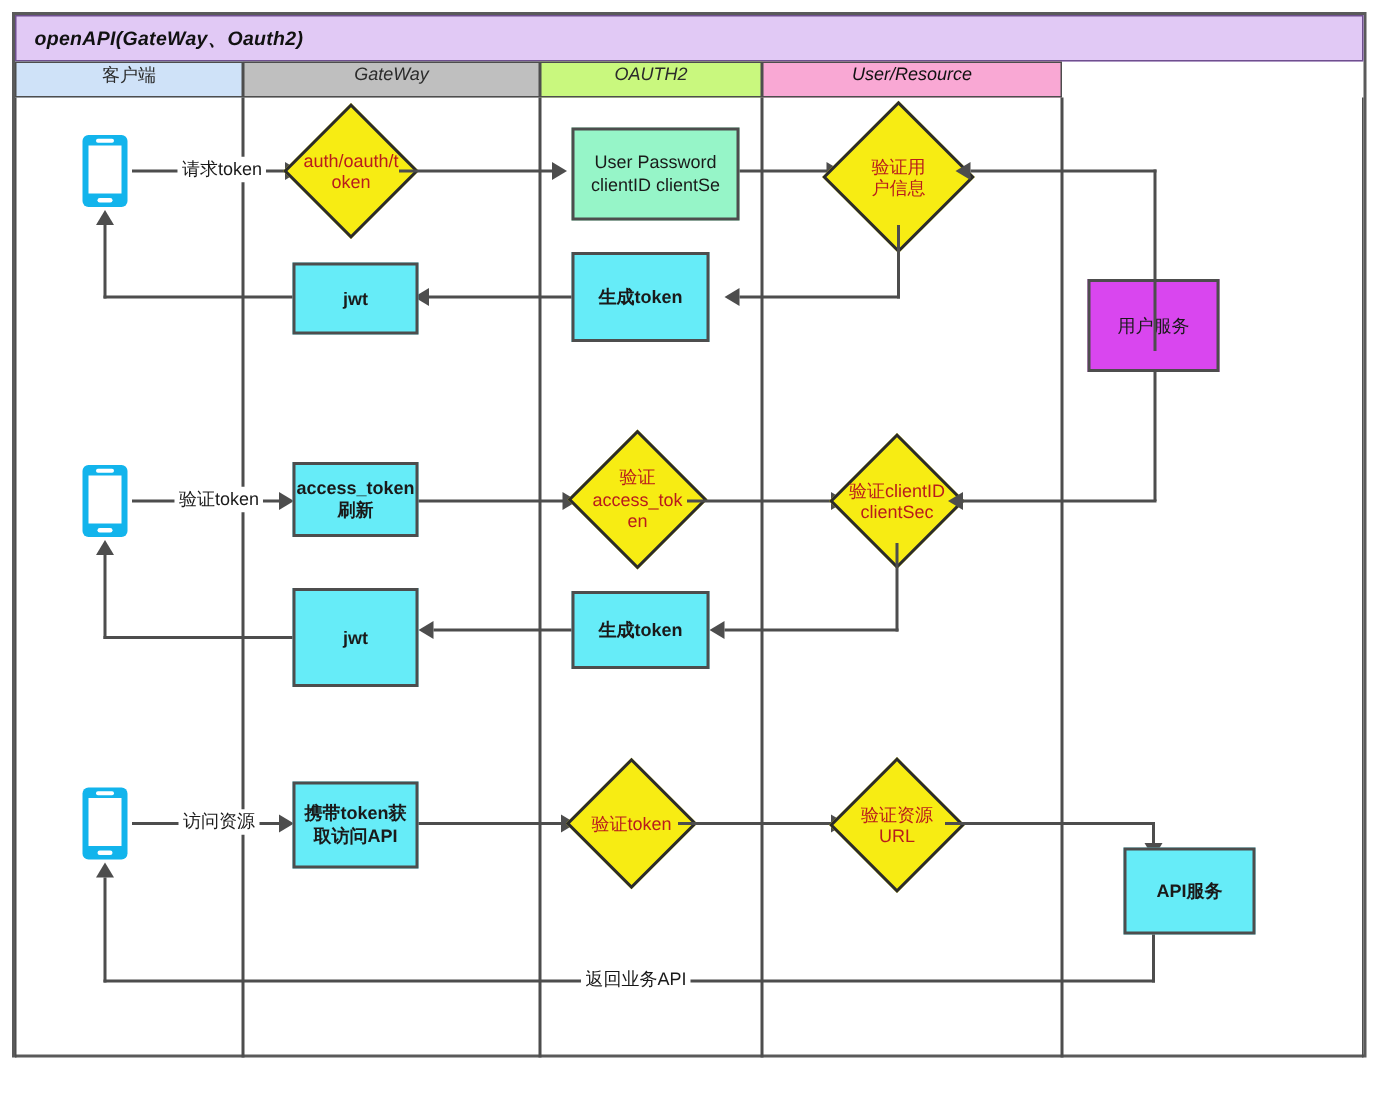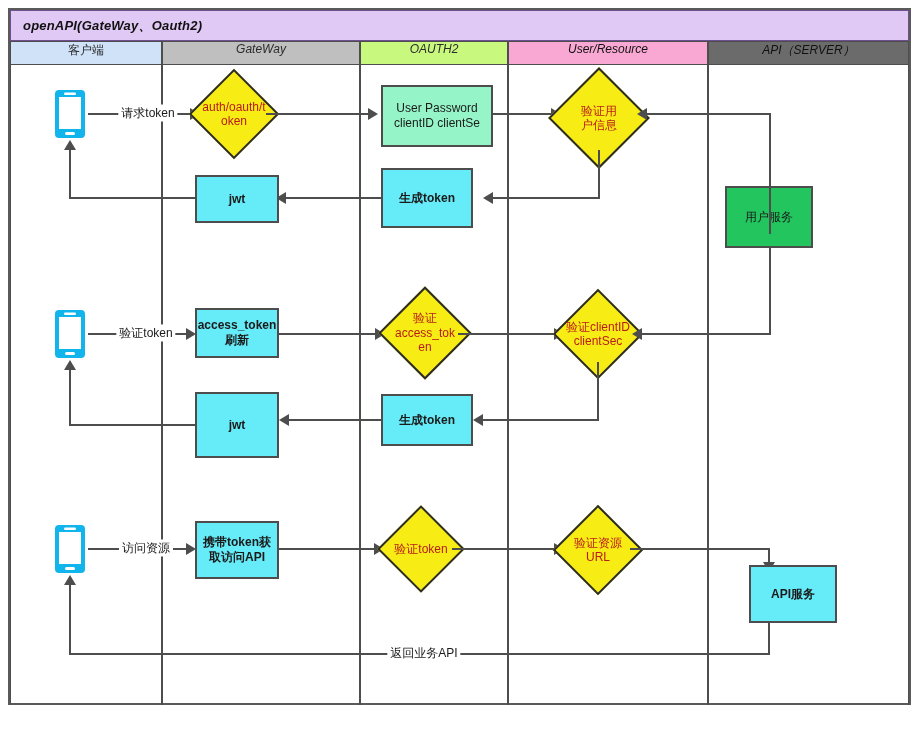--- a/index.html
+++ b/index.html
@@ -34,21 +34,21 @@
     background:transparent;
   }
 
   
   .node{position:absolute;box-sizing:border-box;display:flex;align-items:center;justify-content:center;text-align:center;}
   .rect{
     border:2px solid #4d4d4d;font-size:12px;color:#1a1a1a;line-height:1.25;
     padding:2px;
   }
   .rect.cyan{background:#66ecf8;font-weight:bold;}
-  .rect.green{background:#22c55e;}
+  .rect.green{background:#d946ef;}
   .rect.mint{background:#96f5c8;}
 
   .diamond{pointer-events:none;}
   .diamond .dshape{
     position:absolute;left:0;top:0;width:100%;height:100%;
     background:#f7ec13;border:2px solid #2b2b2b;
     transform:rotate(45deg);box-sizing:border-box;
   }
   .diamond .dtext{
     position:absolute;left:-10%;top:0;width:120%;height:100%;
@@ -90,23 +90,20 @@
     </div>
   <div class="lane-head" style="left:162px;width:198px;background:#bfbfbf;">
       <span>GateWay</span>
     </div>
   <div class="lane-head" style="left:360px;width:148px;background:#c9f87e;">
       <span>OAUTH2</span>
     </div>
   <div class="lane-head" style="left:508px;width:200px;background:#f9a8d4;color:#111;">
       <span>User/Resource</span>
     </div>
-  <div class="lane-head" style="left:708px;width:201px;background:#6b6b6b;color:#111;">
-      <span>API（SERVER）</span>
-    </div>
 
   <div class="lane-body" style="left:10px;width:152px;"></div>
   <div class="lane-body" style="left:162px;width:198px;"></div>
   <div class="lane-body" style="left:360px;width:148px;"></div>
   <div class="lane-body" style="left:508px;width:200px;"></div>
   <div class="lane-body" style="left:708px;width:201px;"></div>
 
   <div class="phone" style="left:54px;top:89px;">
     <svg viewBox="0 0 32 50" xmlns="http://www.w3.org/2000/svg">
       <rect x="1" y="1" width="30" height="48" rx="4" ry="4" fill="#12b4ec"></rect>

